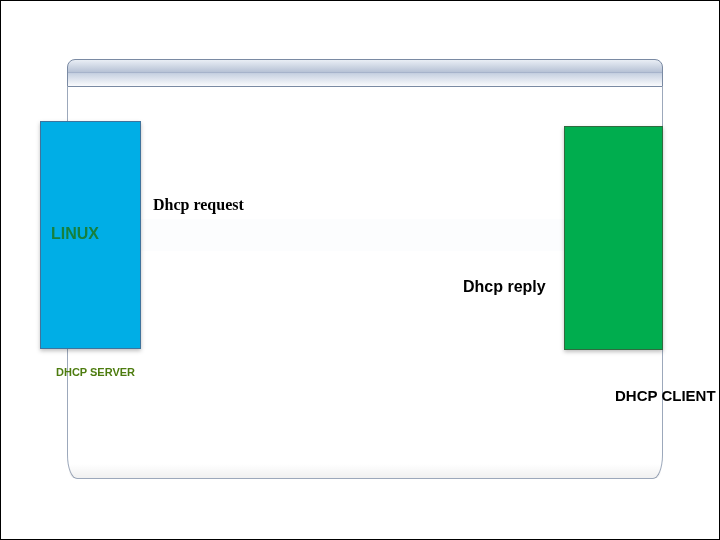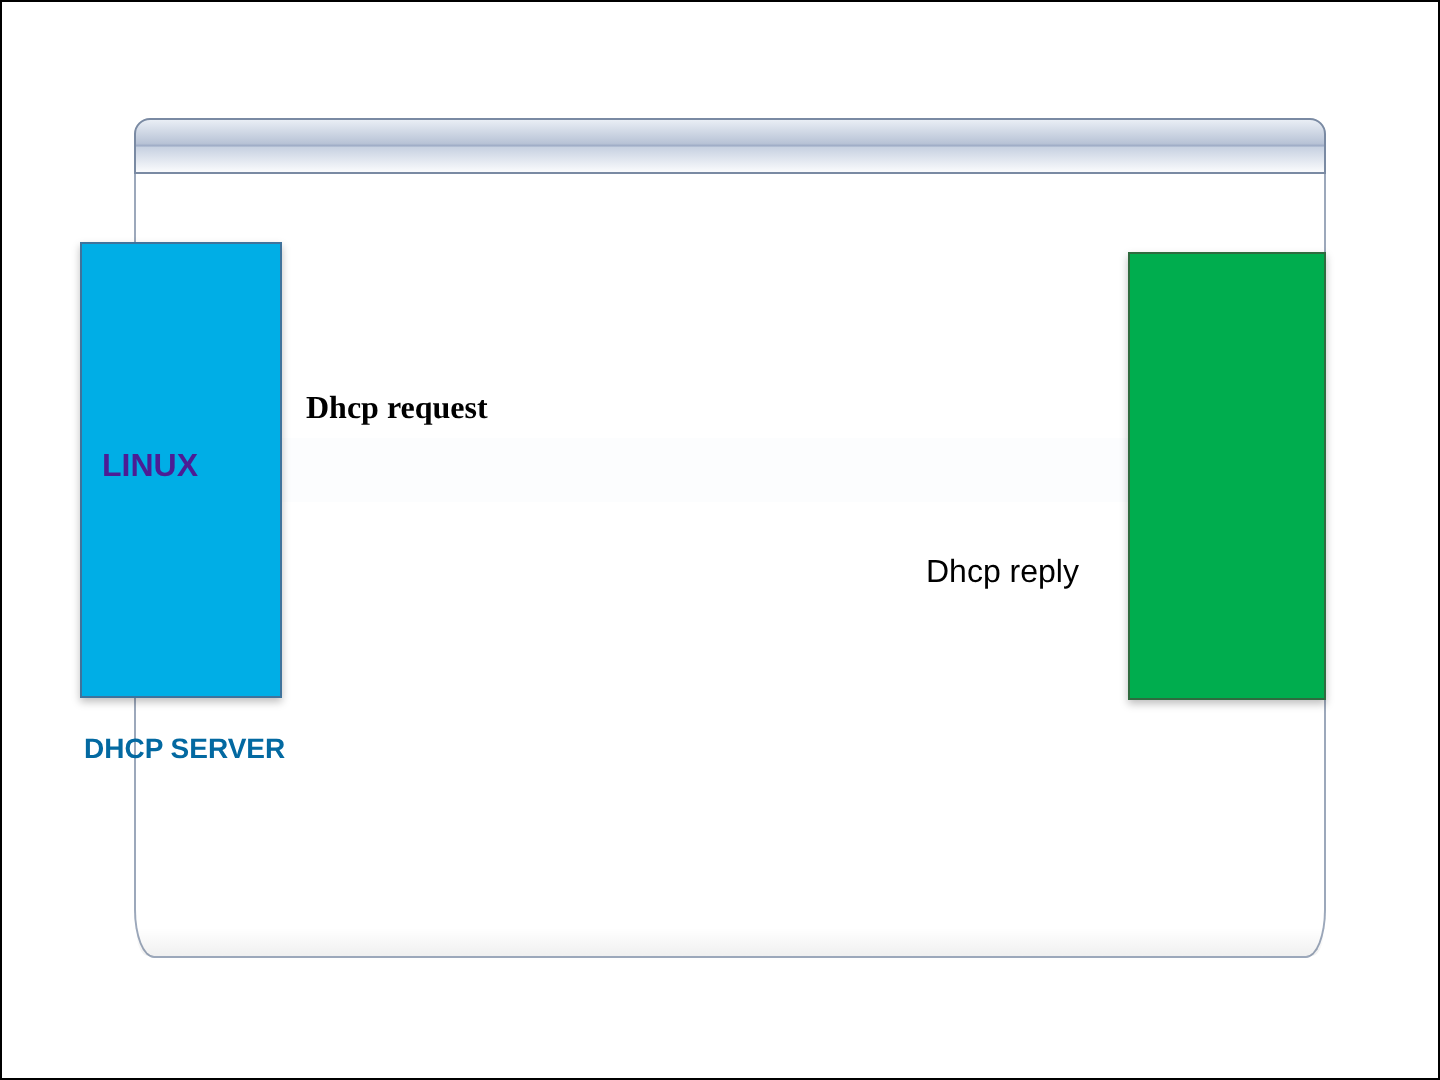--- a/index.html
+++ b/index.html
@@ -61,21 +61,21 @@
     background: #00aee6;
     border: 1px solid #3f739c;
     box-shadow: 0 2px 4px rgba(0,0,0,0.25);
   }
   .server-title {
     position: absolute;
     left: 50px;
     top: 224px;
     font-weight: 700;
     font-size: 16px;
-    color: #4c1d95;
+    color: #15803d;
   }
   .client-box {
     position: absolute;
     left: 563px;
     top: 125px;
     width: 99px;
     height: 224px;
     background: #00ad4e;
     border: 1px solid #2f6b3f;
     box-shadow: 0 2px 4px rgba(0,0,0,0.25);
@@ -98,32 +98,32 @@
     font-weight: 700;
     font-size: 16px;
     color: #000;
     z-index: 3;
     font-family: Liberation Serif, serif;
   }
   .reply-label {
     position: absolute;
     left: 462px;
     top: 277px;
-    font-weight: 400;
+    font-weight: 700;
     font-size: 16px;
     color: #000;
     z-index: 3;
   }
   .caption-server {
     position: absolute;
-    left: 41px;
+    left: 55px;
     top: 365px;
     font-weight: 700;
-    font-size: 14px;
-    color: #0369a1;
+    font-size: 11px;
+    color: #4d7c0f;
   }
   .caption-client {
     position: absolute;
     left: 614px;
     top: 386px;
     font-weight: 700;
     font-size: 15px;
     color: #000;
   }
 </style>
@@ -141,14 +141,15 @@
 
   <div class="server-box"></div>
   <div class="server-title">LINUX</div>
 
   <div class="client-box"></div>
 
   <div class="req-label">Dhcp request</div>
   <div class="reply-label">Dhcp reply</div>
 
   <div class="caption-server">DHCP SERVER</div>
+  <div class="caption-client">DHCP CLIENT</div>
 
 </div>
 
 </body></html>

